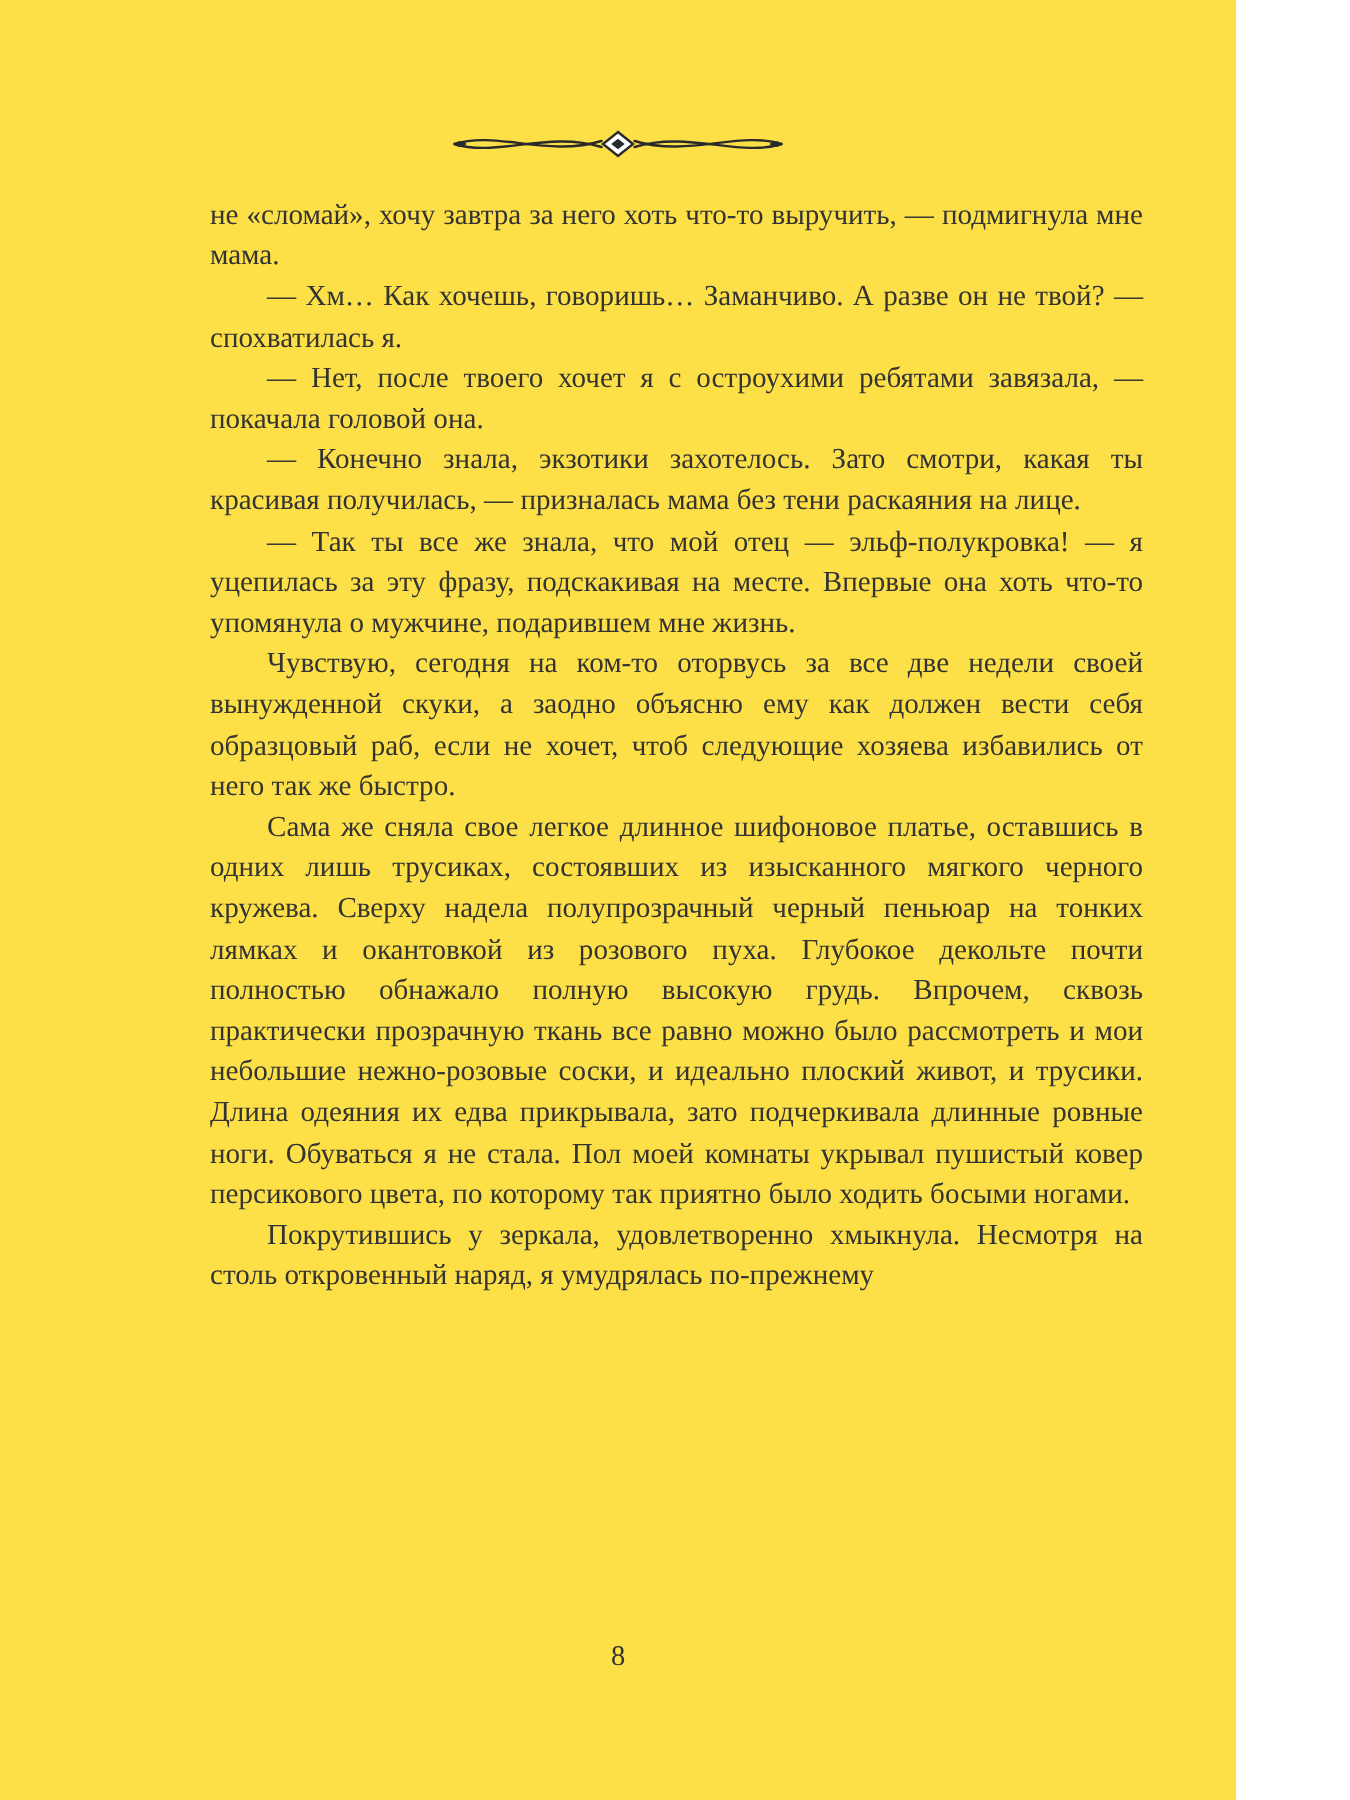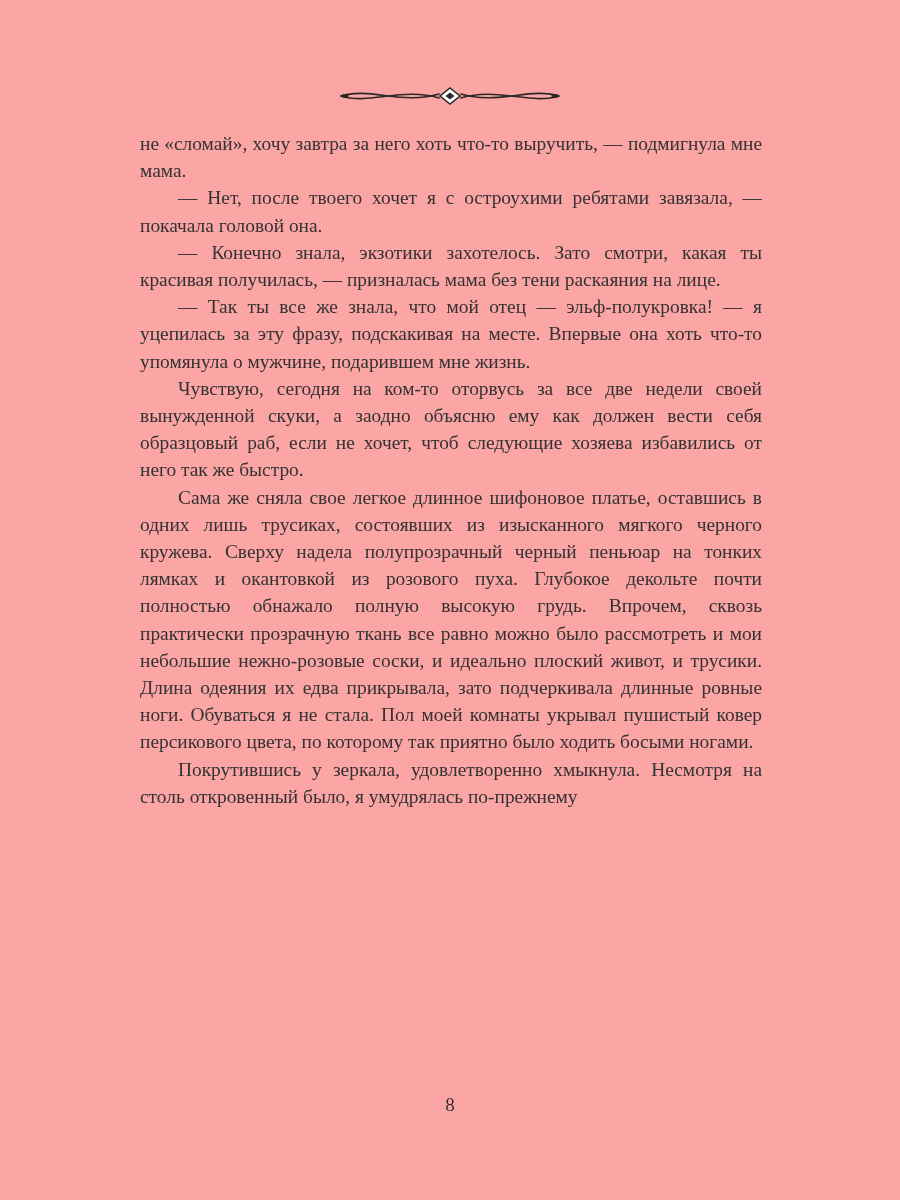--- a/index.html
+++ b/index.html
@@ -2,23 +2,23 @@
 <html lang="ru"><head>
 <meta charset="utf-8">
 <style>
   html, body {
     margin: 0;
     padding: 0;
     background: #ffffff;
   }
   .page {
     position: relative;
-    width: 900px;
+    width: 824px;
     height: 1200px;
-    background: #fca5a5;
+    background: #fde047;
     overflow: hidden;
     font-family: "Liberation Serif", "DejaVu Serif", serif;
     color: #333333;
   }
   .ornament {
     position: absolute;
     top: 82px;
     left: 0;
     width: 100%;
     text-align: center;
@@ -73,23 +73,24 @@
         </g>
 
         <path d="M115 6 L125 14 L115 22 L105 14 Z" fill="#ffffff" stroke="#2a2a2a"></path>
         <path d="M115 10.5 L119.5 14 L115 17.5 L110.5 14 Z" fill="#2a2a2a" stroke="none"></path>
       </g>
     </svg>
   </div>
 
   <div class="text-block">
       <p class="no-indent">не «сломай», хочу завтра за него хоть что-то выручить, — подмигнула мне мама.</p>
+      <p>— Хм… Как хочешь, говоришь… Заманчиво. А разве он не твой? — спохватилась я.</p>
       <p>— Нет, после твоего хочет я с остроухими ребятами завязала, — покачала головой она.</p>
       <p>— Конечно знала, экзотики захотелось. Зато смотри, какая ты красивая получилась, — призналась мама без тени раскаяния на лице.</p>
       <p>— Так ты все же знала, что мой отец — эльф-полукровка! — я уцепилась за эту фразу, подскакивая на месте. Впервые она хоть что-то упомянула о мужчине, подарившем мне жизнь.</p>
       <p>Чувствую, сегодня на ком-то оторвусь за все две недели своей вынужденной скуки, а заодно объясню ему как должен вести себя образцовый раб, если не хочет, чтоб следующие хозяева избавились от него так же быстро.</p>
       <p>Сама же сняла свое легкое длинное шифоновое платье, оставшись в одних лишь трусиках, состоявших из изысканного мягкого черного кружева. Сверху надела полупрозрачный черный пеньюар на тонких лямках и окантовкой из розового пуха. Глубокое декольте почти полностью обнажало полную высокую грудь. Впрочем, сквозь практически прозрачную ткань все равно можно было рассмотреть и мои небольшие нежно-розовые соски, и идеально плоский живот, и трусики. Длина одеяния их едва прикрывала, зато подчеркивала длинные ровные ноги. Обуваться я не стала. Пол моей комнаты укрывал пушистый ковер персикового цвета, по которому так приятно было ходить босыми ногами.</p>
-      <p>Покрутившись у зеркала, удовлетворенно хмыкнула. Несмотря на столь откровенный было, я умудрялась по-прежнему</p>
+      <p>Покрутившись у зеркала, удовлетворенно хмыкнула. Несмотря на столь откровенный наряд, я умудрялась по-прежнему</p>
     </div>
 
   <div class="page-number">8</div>
 
 </div>
 
 </body></html>

